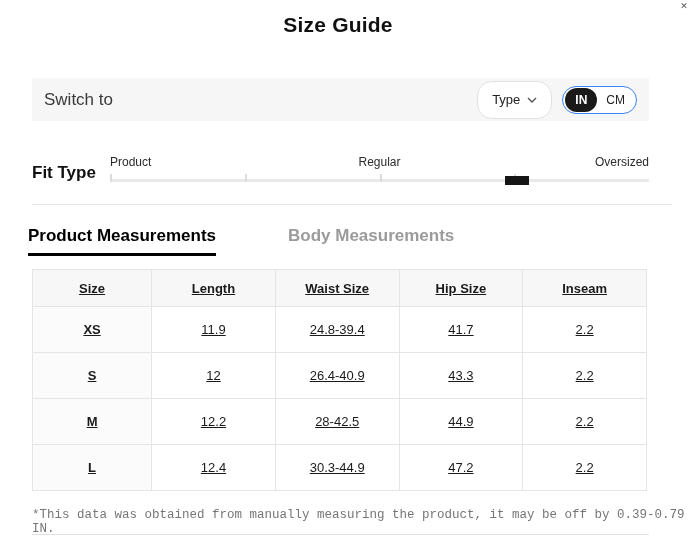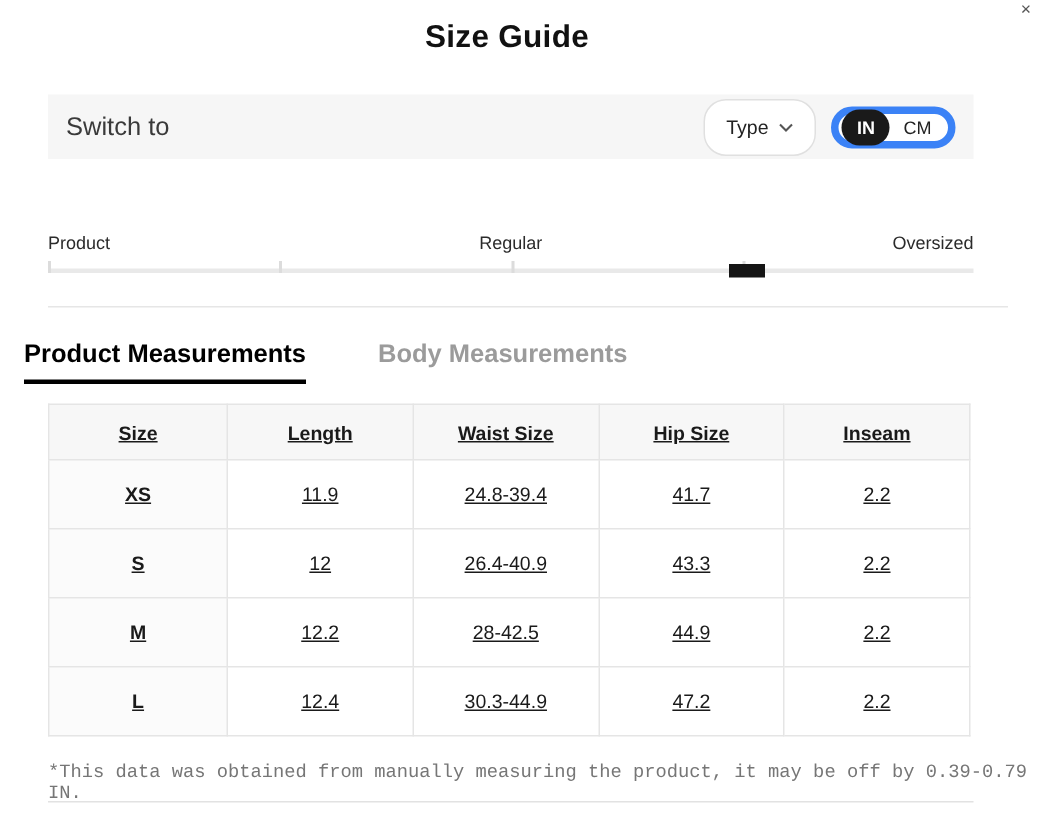--- a/index.html
+++ b/index.html
@@ -11,33 +11,33 @@
   .title {
     position:absolute; top:13px; left:0; right:16px; text-align:center;
     font-size:21px; font-weight:700; color:#111; letter-spacing:.2px;
   }
   .close-btn {
     position:absolute; top:0; right:2px; width:12px; height:12px;
     font-size:9px; line-height:12px; text-align:center; color:#555; cursor:pointer;
   }
   
   .switch-bar {
-    position:absolute; top:63px; left:32px; width:617px; height:43px;
+    position:absolute; top:78px; left:32px; width:617px; height:43px;
     background:#f6f6f6; display:flex; align-items:center; padding:0 12px;
   }
   .switch-label { font-size:17px; color:#3a3a3a; }
   .switch-spacer { flex:1; }
   .type-btn {
     height:28px; background:#fff; border:1px solid #e0e0e0; border-radius:15px;
     display:flex; align-items:center; gap:7px; padding:18px 14px;
     font-size:13px; color:#222; cursor:pointer;
   }
   .chevron { width:10px; height:6px; display:block; }
   .unit-toggle {
-    margin-left:10px; height:28px; background:#fff; border:5px solid #3b82f6;
+    margin-left:10px; height:28px; background:#fff; border:1px solid #3b82f6;
     border-radius:15px; display:flex; align-items:center; padding:0 2px; cursor:pointer;
   }
   .unit-active {
     height:24px; line-height:24px; border-radius:13px; background:#1a1a1a;
     color:#fff; font-weight:700; font-size:12px; padding:0 10px;
   }
   .unit-inactive { font-size:12px; color:#222; padding:0 9px; }
   
   .fit-row { position:absolute; top:150px; left:32px; width:617px; display:flex; }
   .fit-label { width:78px; padding-top:13px; font-size:17px; font-weight:700; color:#111; }
@@ -47,21 +47,21 @@
   .stop-center { left:50%; transform:translateX(-50%); }
   .stop-right { right:0; }
   .track { position:absolute; left:0; right:0; top:29px; height:3px; background:#e9e9e9; }
   .tick { position:absolute; top:-5px; width:2px; height:8px; background:#dcdcdc; }
   .fit-indicator {
     position:absolute; top:-3px; width:24px; height:9px; background:#151515;
     transform:translateX(-50%);
   }
   .divider1 { position:absolute; top:204px; left:32px; right:20px; height:1px; background:#e6e6e6; }
   
-  .tabs { position:absolute; top:226px; left:16px; display:flex; gap:48px; }
+  .tabs { position:absolute; top:226px; left:28px; display:flex; gap:72px; }
   .tab { font-size:17px; font-weight:700; cursor:pointer; padding-bottom:7px; }
   .tab-active { color:#000; border-bottom:3px solid #000; }
   .tab-inactive { color:#9b9b9b; }
   
   .size-table {
     position:absolute; top:269px; left:32px; width:615px;
     border-collapse:collapse; table-layout:fixed; text-align:center; font-size:13px;
   }
   .size-table th, .size-table td { border:1px solid #e5e5e5;text-decoration:underline; }
   .size-table th { height:37px; background:#f7f7f7; font-weight:700; color:#1a1a1a; }
@@ -88,20 +88,21 @@
         <polyline points="1,1 5,5 9,1" fill="none" stroke="#555" stroke-width="1.4"></polyline>
       </svg>
     </div>
     <div class="unit-toggle">
       <span class="unit-active">IN</span>
       <span class="unit-inactive">CM</span>
     </div>
   </div>
 
   <div class="fit-row">
+    <div class="fit-label">Fit Type</div>
     <div class="slider">
       <span class="stop-label stop-left">Product</span>
       <span class="stop-label stop-center">Regular</span>
       <span class="stop-label stop-right">Oversized</span>
       <div class="track">
         <span class="tick" style="left:0;"></span>
         <span class="tick" style="left:25%;"></span>
         <span class="tick" style="left:50%;"></span>
         <span class="tick" style="left:75%;"></span>
         <span class="fit-indicator" style="left: 75.5%;"></span>

